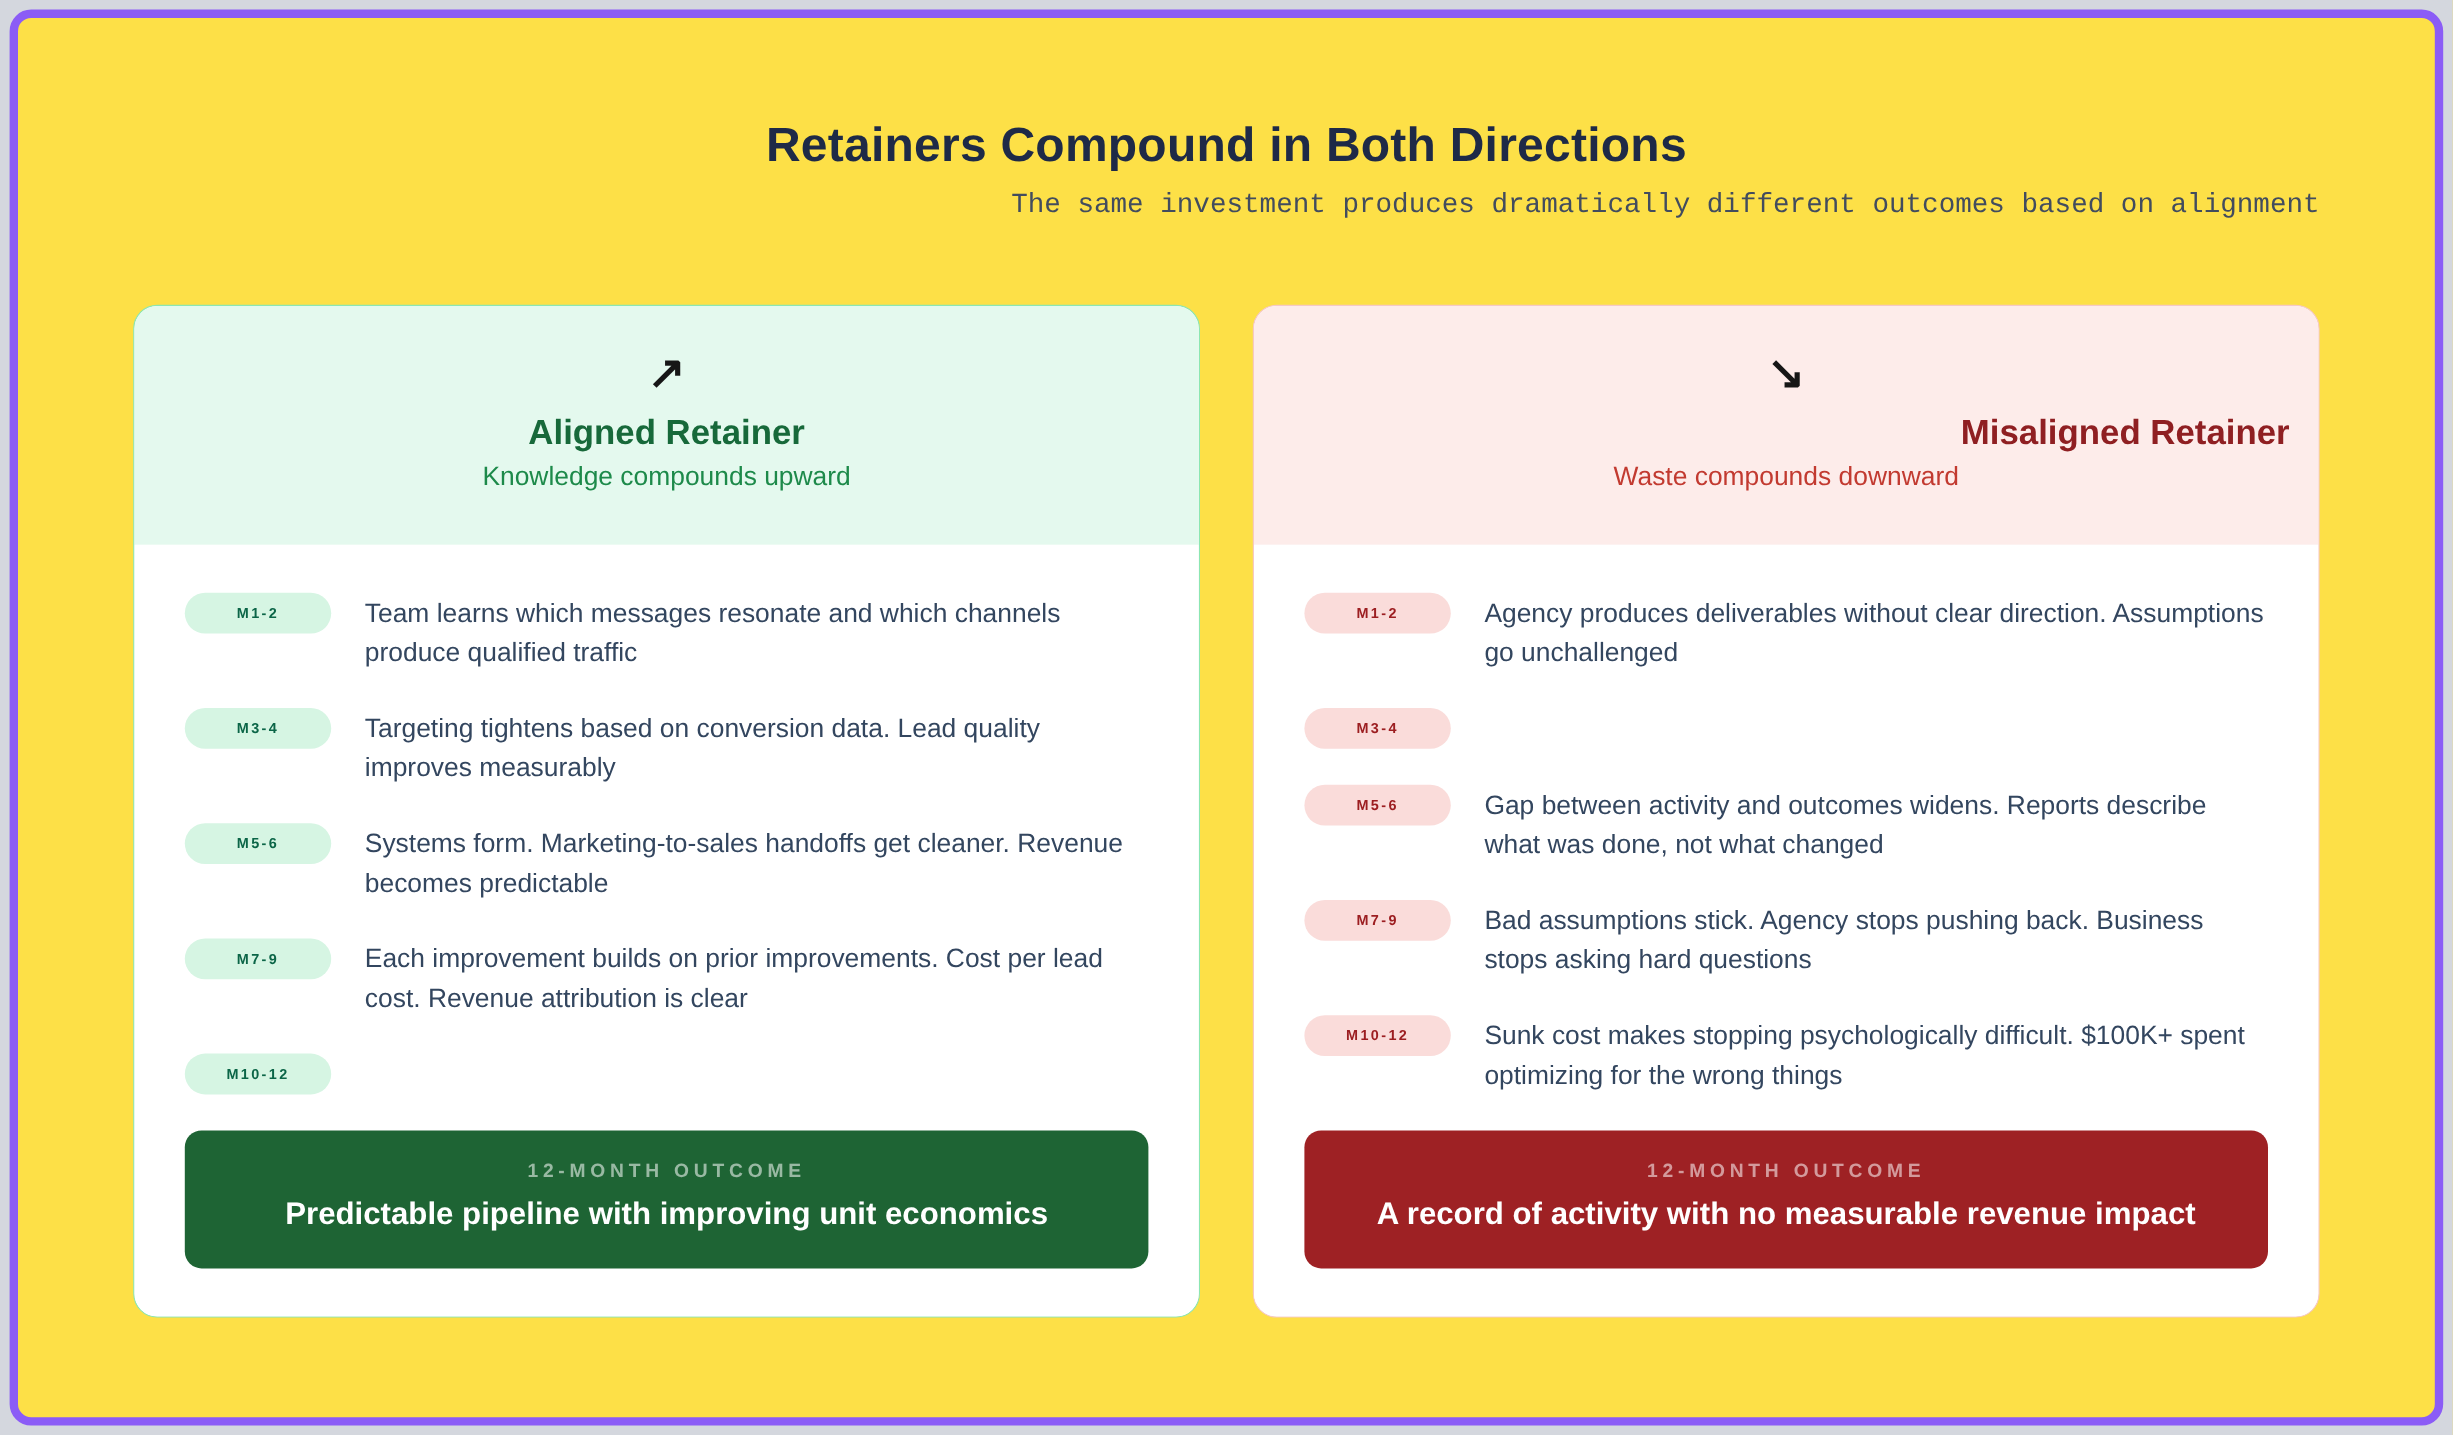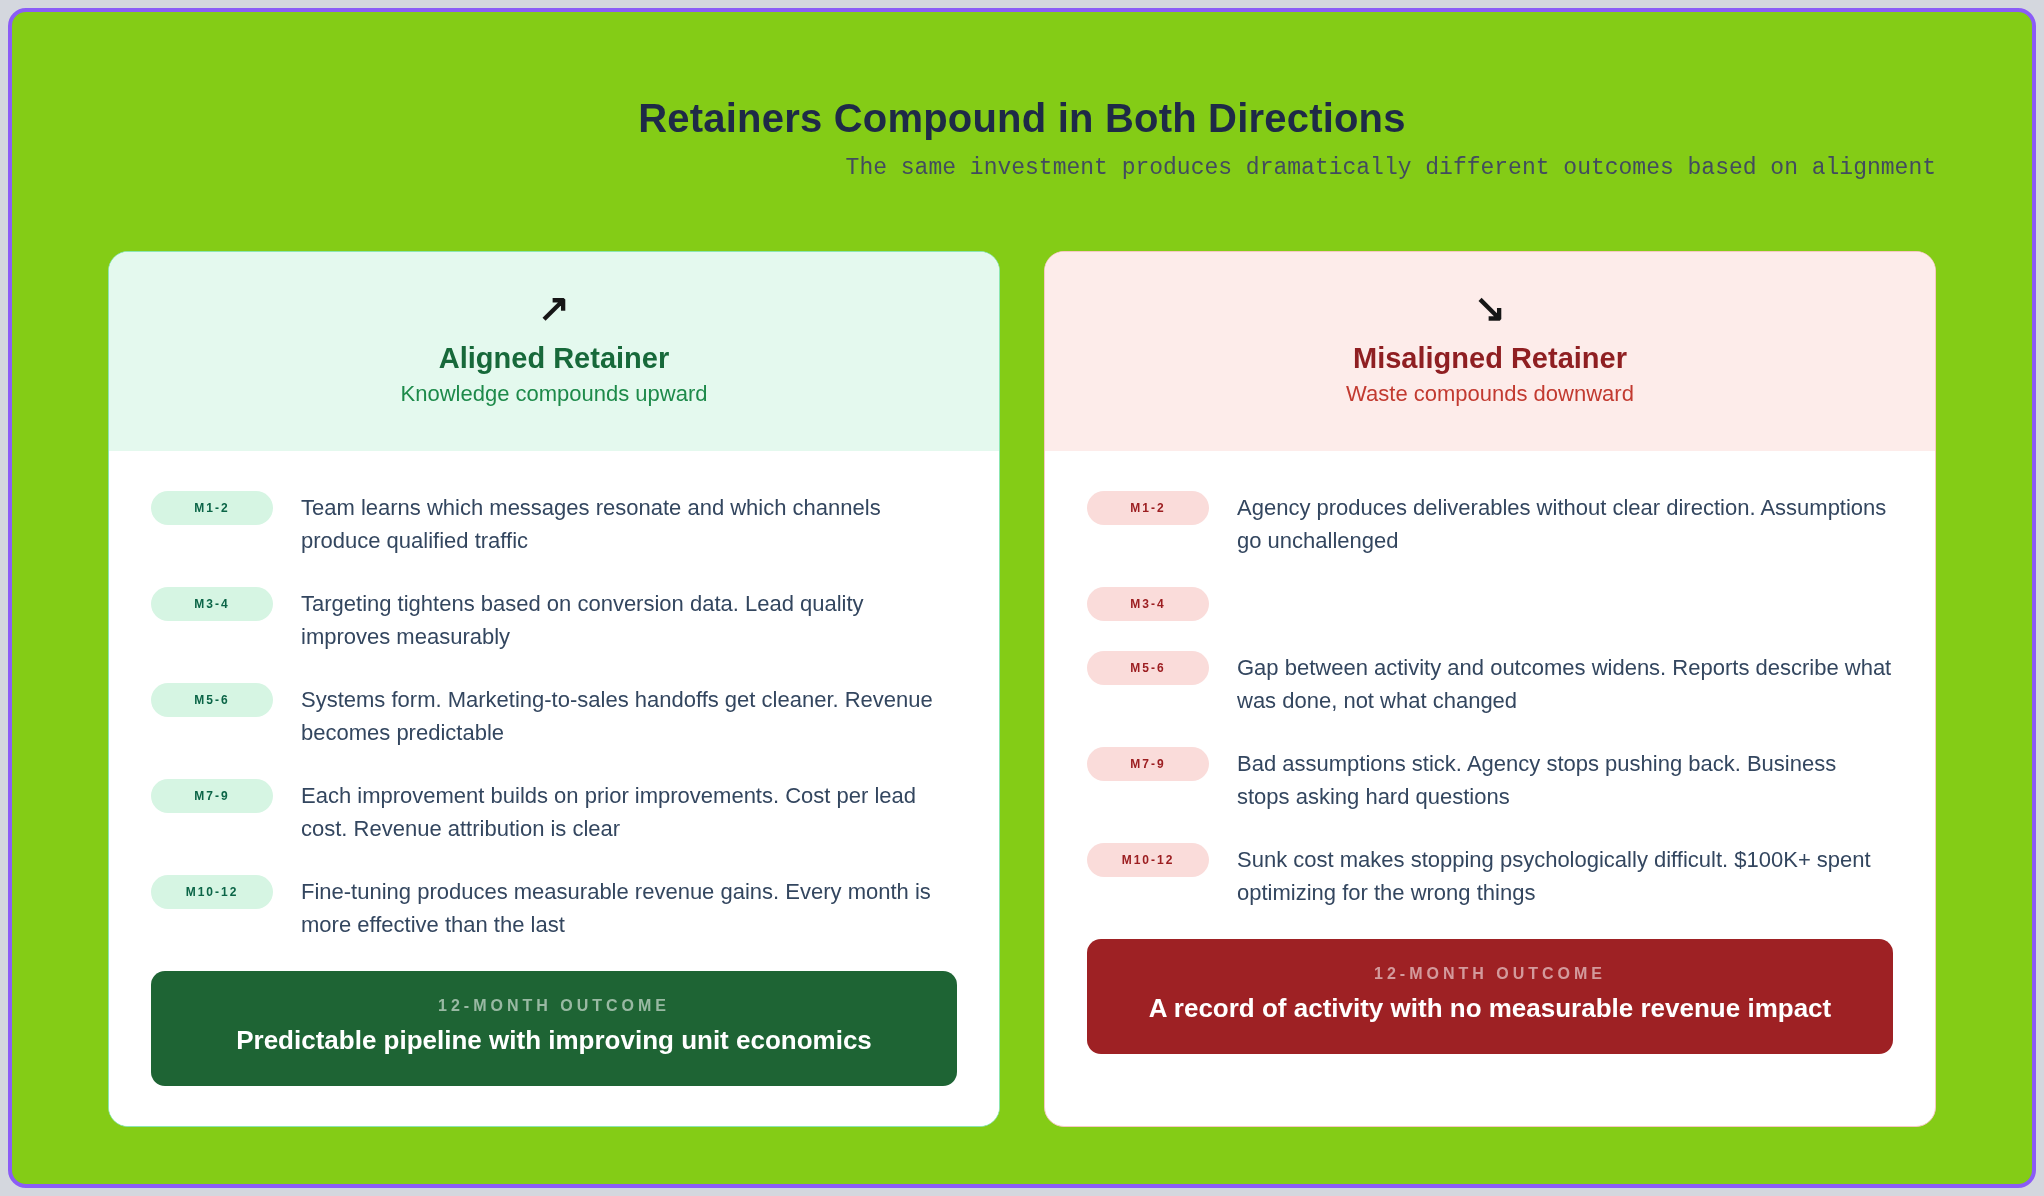--- a/index.html
+++ b/index.html
@@ -12,22 +12,22 @@
   body {
     background: #d4d7de;
     font-family: "Liberation Sans", sans-serif;
     -webkit-font-smoothing: antialiased;
   }
 
   .slide-container {
     position: relative;
     margin: 8px;
     height: calc(100vh - 16px);
-    background: #84cc16;
-    border: 4px solid #8b5cf6;
+    background: #fde047;
+    border: 7px solid #8b5cf6;
     border-radius: 18px;
     padding: 84px 96px 0 96px;
     overflow: hidden;
   }
 
   .main-title {
     text-align: center;
     font-size: 40px;
     font-weight: bold;
     color: #1e2a47;
@@ -73,21 +73,21 @@
     color: #161616;
     line-height: 1.1;
   }
 
   .card-title {
     margin-top: 12px;
     font-size: 29px;
     font-weight: bold;
   }
   .theme-green .card-title { color: #17693a; }
-  .theme-red   .card-title { color: #8f1f22; }
+  .theme-red   .card-title { color: #8f1f22; text-align: right; }
 
   .card-subtitle {
     margin-top: 6px;
     font-size: 22px;
   }
   .theme-green .card-subtitle { color: #1d8a4a; }
   .theme-red   .card-subtitle { color: #c23a30; }
 
   .card-body {
     padding: 40px 42px 40px 42px;
@@ -172,21 +172,20 @@
         <div class="milestone-row">
           <span class="milestone-badge">M5-6</span>
           <span class="milestone-text">Systems form. Marketing-to-sales handoffs get cleaner. Revenue becomes predictable</span>
         </div>
         <div class="milestone-row">
           <span class="milestone-badge">M7-9</span>
           <span class="milestone-text">Each improvement builds on prior improvements. Cost per lead cost. Revenue attribution is clear</span>
         </div>
         <div class="milestone-row">
           <span class="milestone-badge">M10-12</span>
-          <span class="milestone-text">Fine-tuning produces measurable revenue gains. Every month is more effective than the last</span>
         </div>
 
         <div class="outcome-box">
           <div class="outcome-label">12-MONTH OUTCOME</div>
           <div class="outcome-text">Predictable pipeline with improving unit economics</div>
         </div>
 
       </div>
     </section>
 

